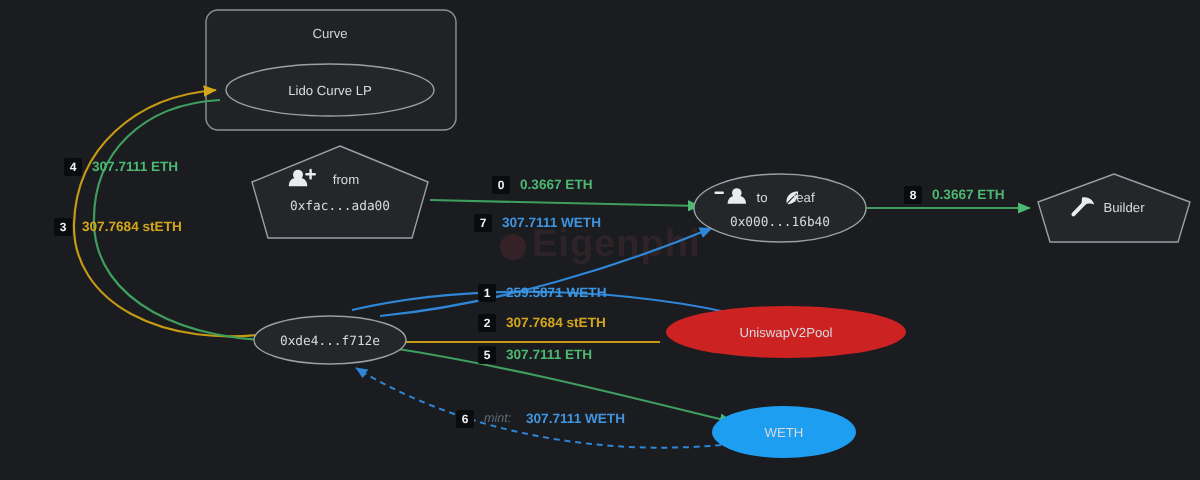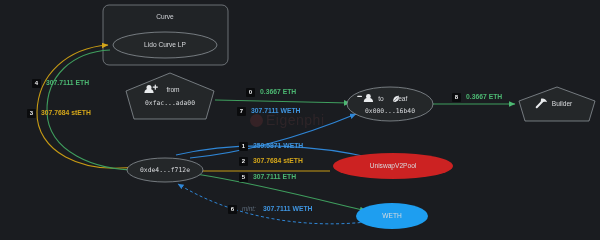--- a/index.html
+++ b/index.html
@@ -75,22 +75,22 @@
   .cluster-box {
     fill: #202326;
     stroke: #8d9298;
     stroke-width: 0.7;
   }
   .watermark {
     position: absolute;
     left: 250px;
     top: 112px;
     font-family: "Liberation Sans", sans-serif;
-    font-size: 14px;
-    font-weight: 400;
+    font-size: 19px;
+    font-weight: 700;
     color: rgba(120, 70, 70, 0.22);
     letter-spacing: 0.5px;
     pointer-events: none;
     user-select: none;
   }
   .wm-mark {
     display: inline-block;
     width: 13px; height: 13px;
     border-radius: 50%;
     background: rgba(150, 60, 60, 0.22);

